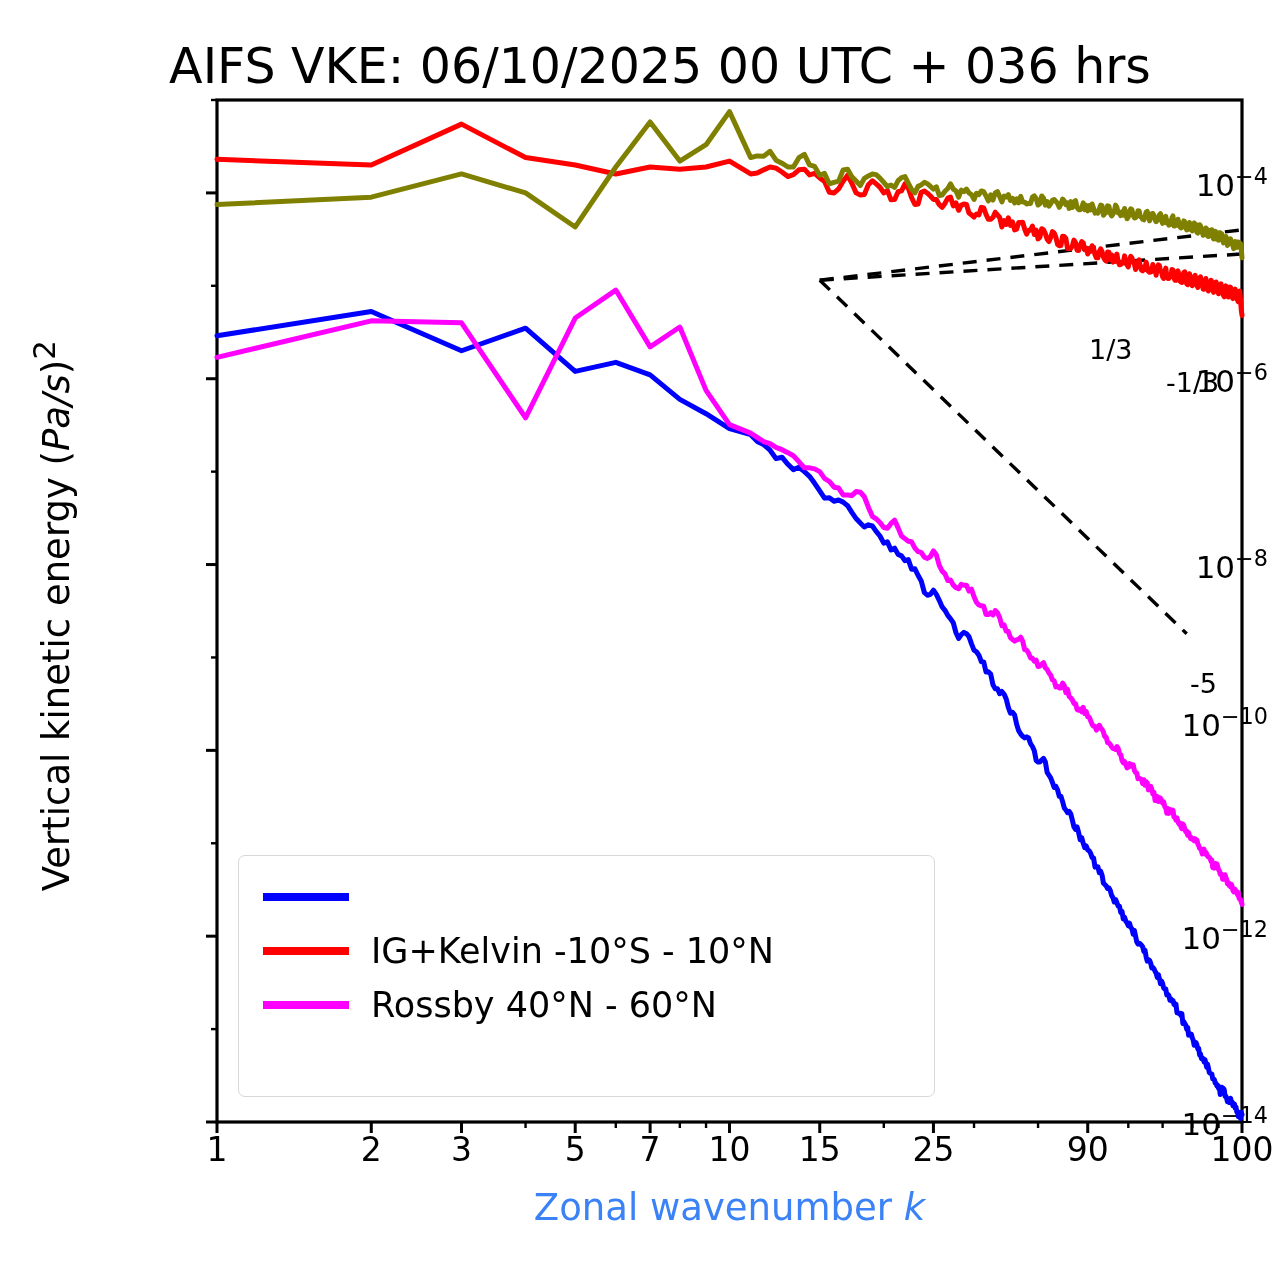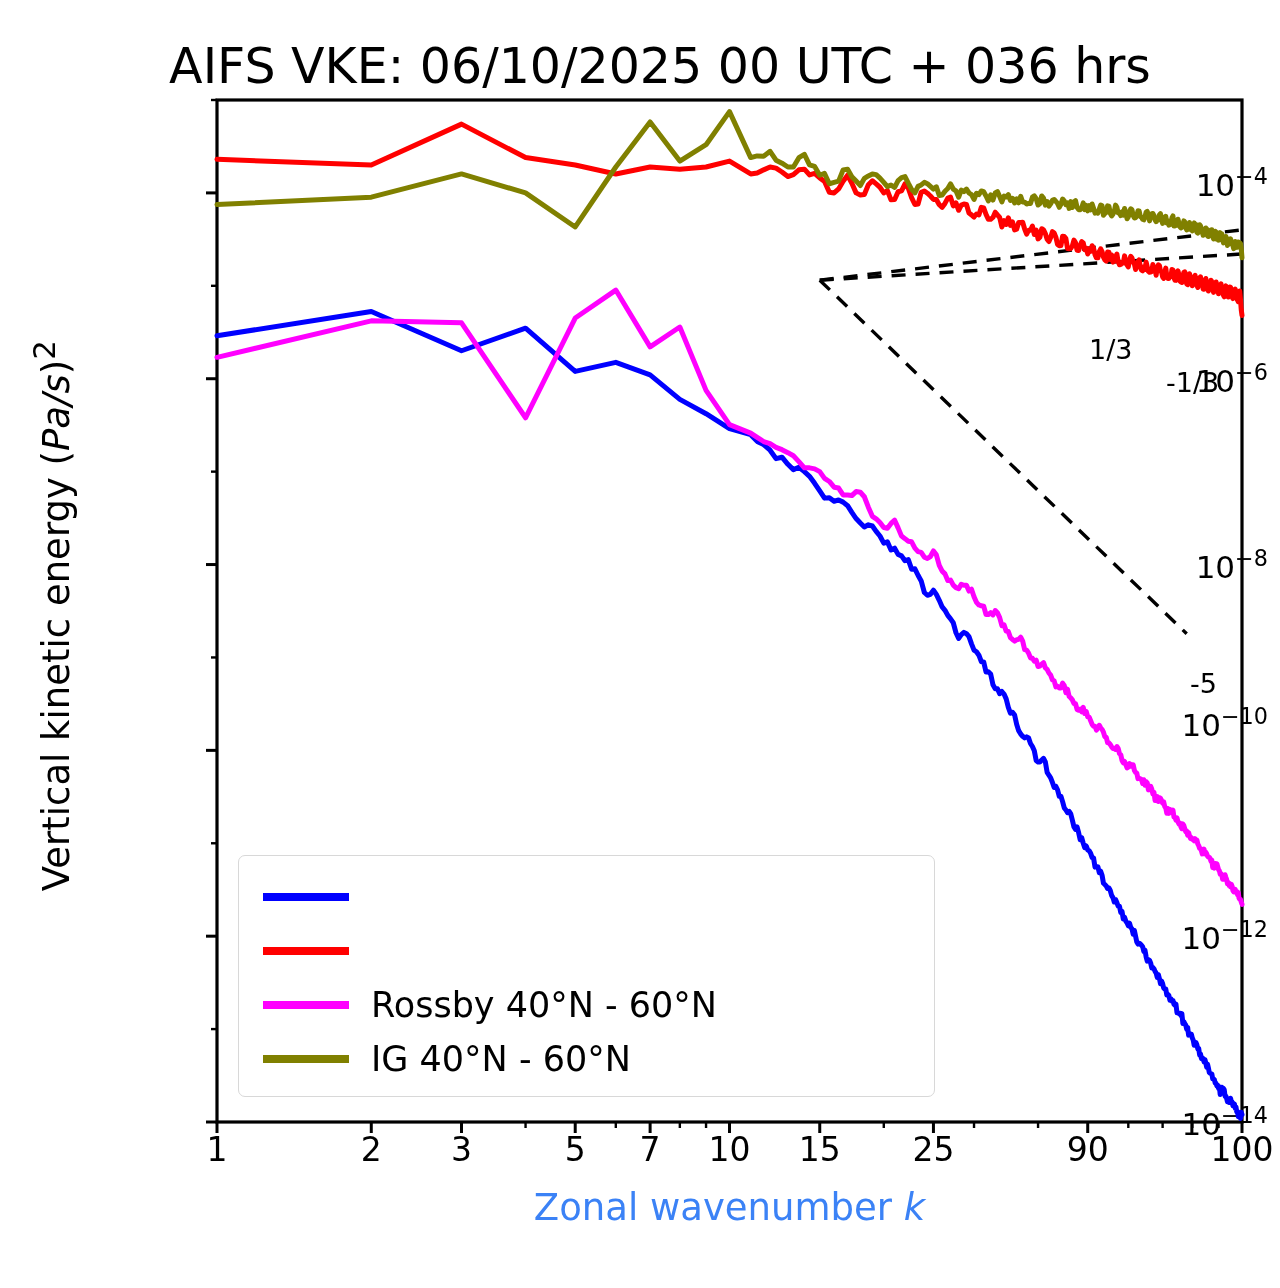--- a/index.html
+++ b/index.html
@@ -214,24 +214,21 @@
   <div class="slope-label" id="lbl-1" style="left:1089px; top:298px;">1/3</div>
   <div class="slope-label" id="lbl-2" style="left:1166px; top:331px;">-1/3</div>
   <div class="slope-label" id="lbl-3" style="left:1190px; top:632px;">-5</div>
 
   <div id="legend">
       <div class="leg-row">
         <span class="leg-swatch" style="border-top-color: rgb(0, 0, 255);"></span>
       </div>
       <div class="leg-row">
         <span class="leg-swatch" style="border-top-color: rgb(255, 0, 0);"></span>
+        <span class="leg-text">IG+Kelvin -10°S - 10°N</span>
       </div>
       <div class="leg-row">
         <span class="leg-swatch" style="border-top-color: rgb(255, 0, 255);"></span>
         <span class="leg-text">Rossby 40°N - 60°N</span>
       </div>
-      <div class="leg-row">
-        <span class="leg-swatch" style="border-top-color: rgb(128, 128, 0);"></span>
-        <span class="leg-text">IG 40°N - 60°N</span>
-      </div>
     </div>
 
 </div>
 
 </body></html>

